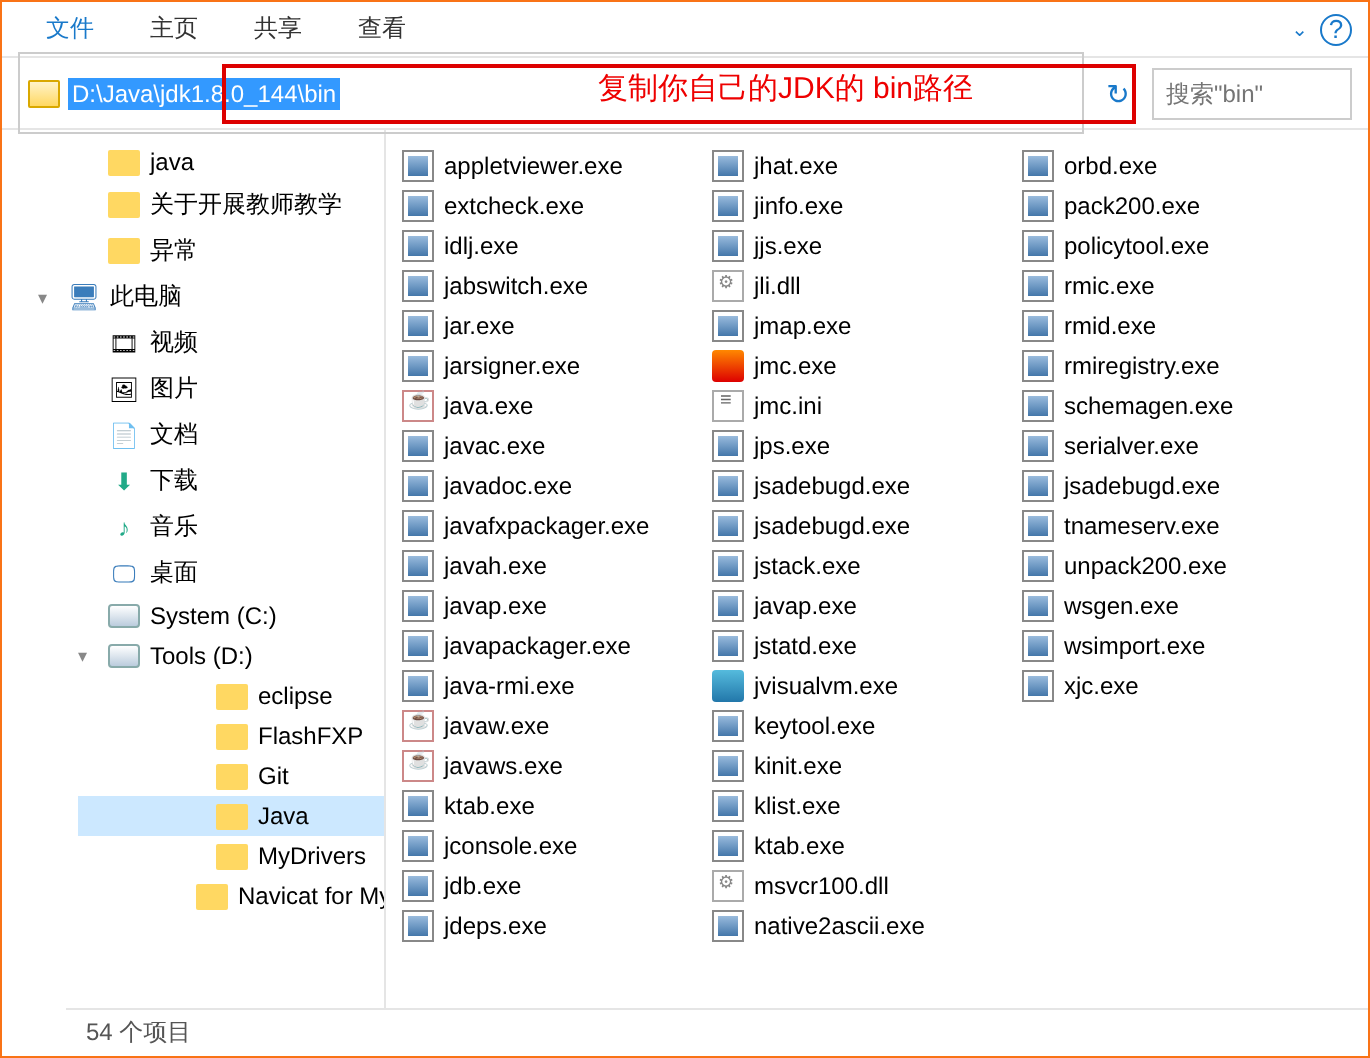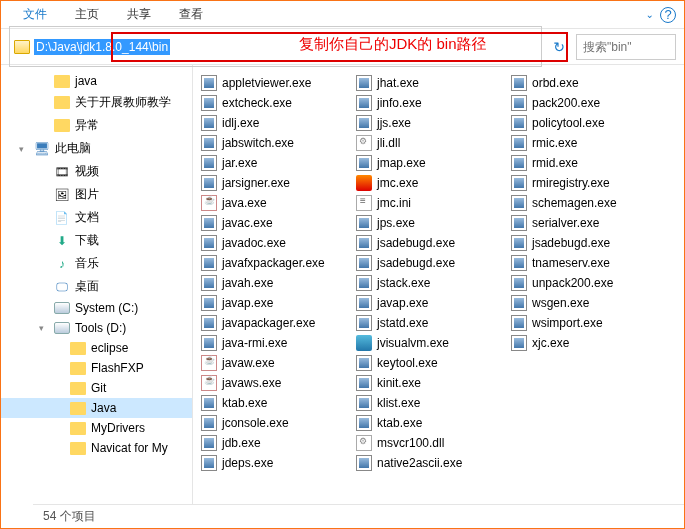--- a/index.html
+++ b/index.html
@@ -17,21 +17,21 @@
 .folder-icon { width: 16px; height: 14px; background: #ffd862; border-radius: 1px; margin-right: 4px; flex-shrink: 0; }
 .folder-icon.sel { background: linear-gradient(#fff3c9,#ffd862); border: 1px solid #d9a800; }
 .addr-text { font-size: 12px; color: #000; background: #3399ff; color: #fff; padding: 1px 2px; }
 .annotation { position: absolute; left: 298px; top: 6px; color: #e00; font-size: 15px; z-index: 6; pointer-events: none; }
 .refresh-btn { width: 22px; height: 22px; display: flex; align-items: center; justify-content: center; color: #1979ca; font-size: 14px; }
 .searchbox { width: 100px; height: 26px; border: 1px solid #ccc; font-size: 12px; padding: 0 6px; color: #666; }
 .body { flex: 1; display: flex; overflow: hidden; }
 .sidebar { width: 192px; border-right: 1px solid #e5e5e5; overflow-y: auto; padding: 6px 0; font-size: 12px; }
 .tree-item { display: flex; align-items: center; padding: 3px 4px 3px 18px; gap: 5px; cursor: pointer; white-space: nowrap; overflow: hidden; }
 .tree-item.depth2 { padding-left: 38px; }
-.tree-item.depth3 { padding-left: 54px; }
+.tree-item.depth3 { padding-left: 54px; margin-left: 38px; }
 .tree-item.active { background: #cce8ff; }
 .tree-caret { width: 10px; color: #888; font-size: 9px; display: inline-block; }
 .ic { width: 16px; height: 16px; display: flex; align-items: center; justify-content: center; flex-shrink: 0; }
 .ic-folder { background: #ffd862; width: 16px; height: 13px; border-radius: 1px; }
 .ic-pc { color: #3b7dbb; font-size: 13px; }
 .ic-drive { background: linear-gradient(#fff,#bcd); width: 16px; height: 12px; border: 1px solid #8aa; border-radius: 2px; }
 .content { flex: 1; overflow: auto; padding: 8px 4px; }
 .file-grid { display: flex; gap: 0; }
 .file-col { width: 155px; }
 .file-item { display: flex; align-items: center; gap: 5px; padding: 2px 4px; font-size: 12px; cursor: pointer; white-space: nowrap; }

